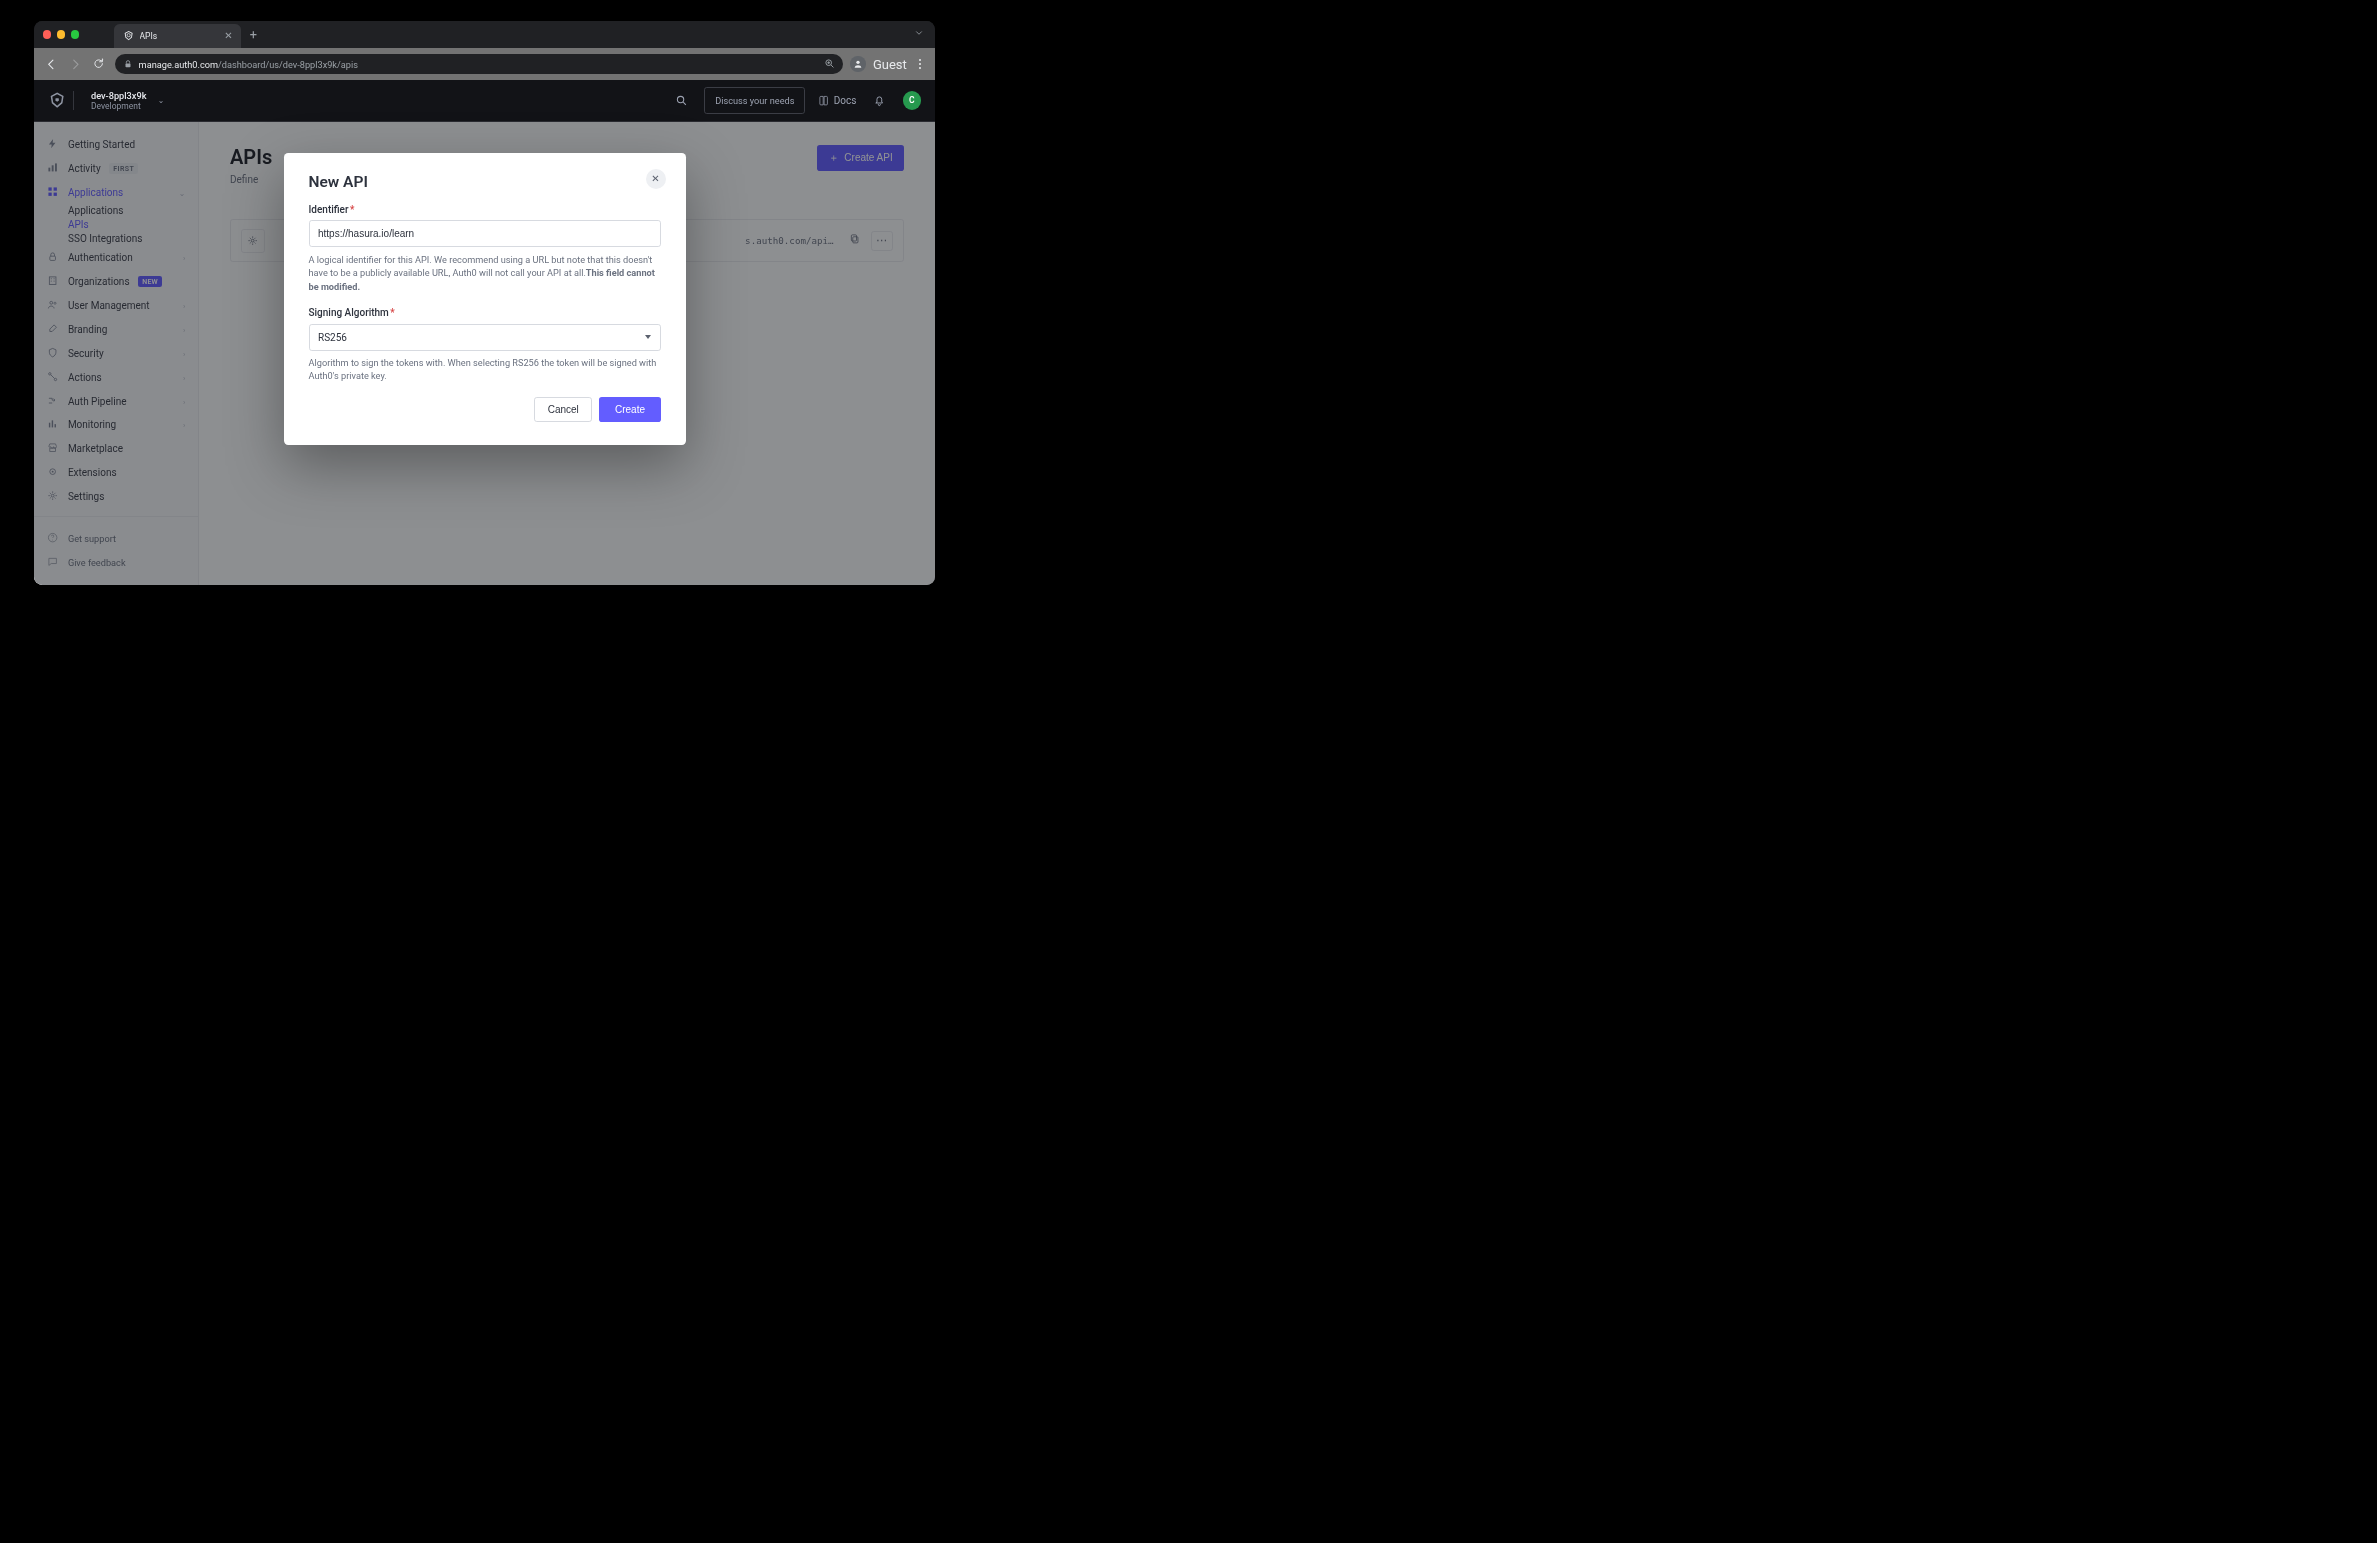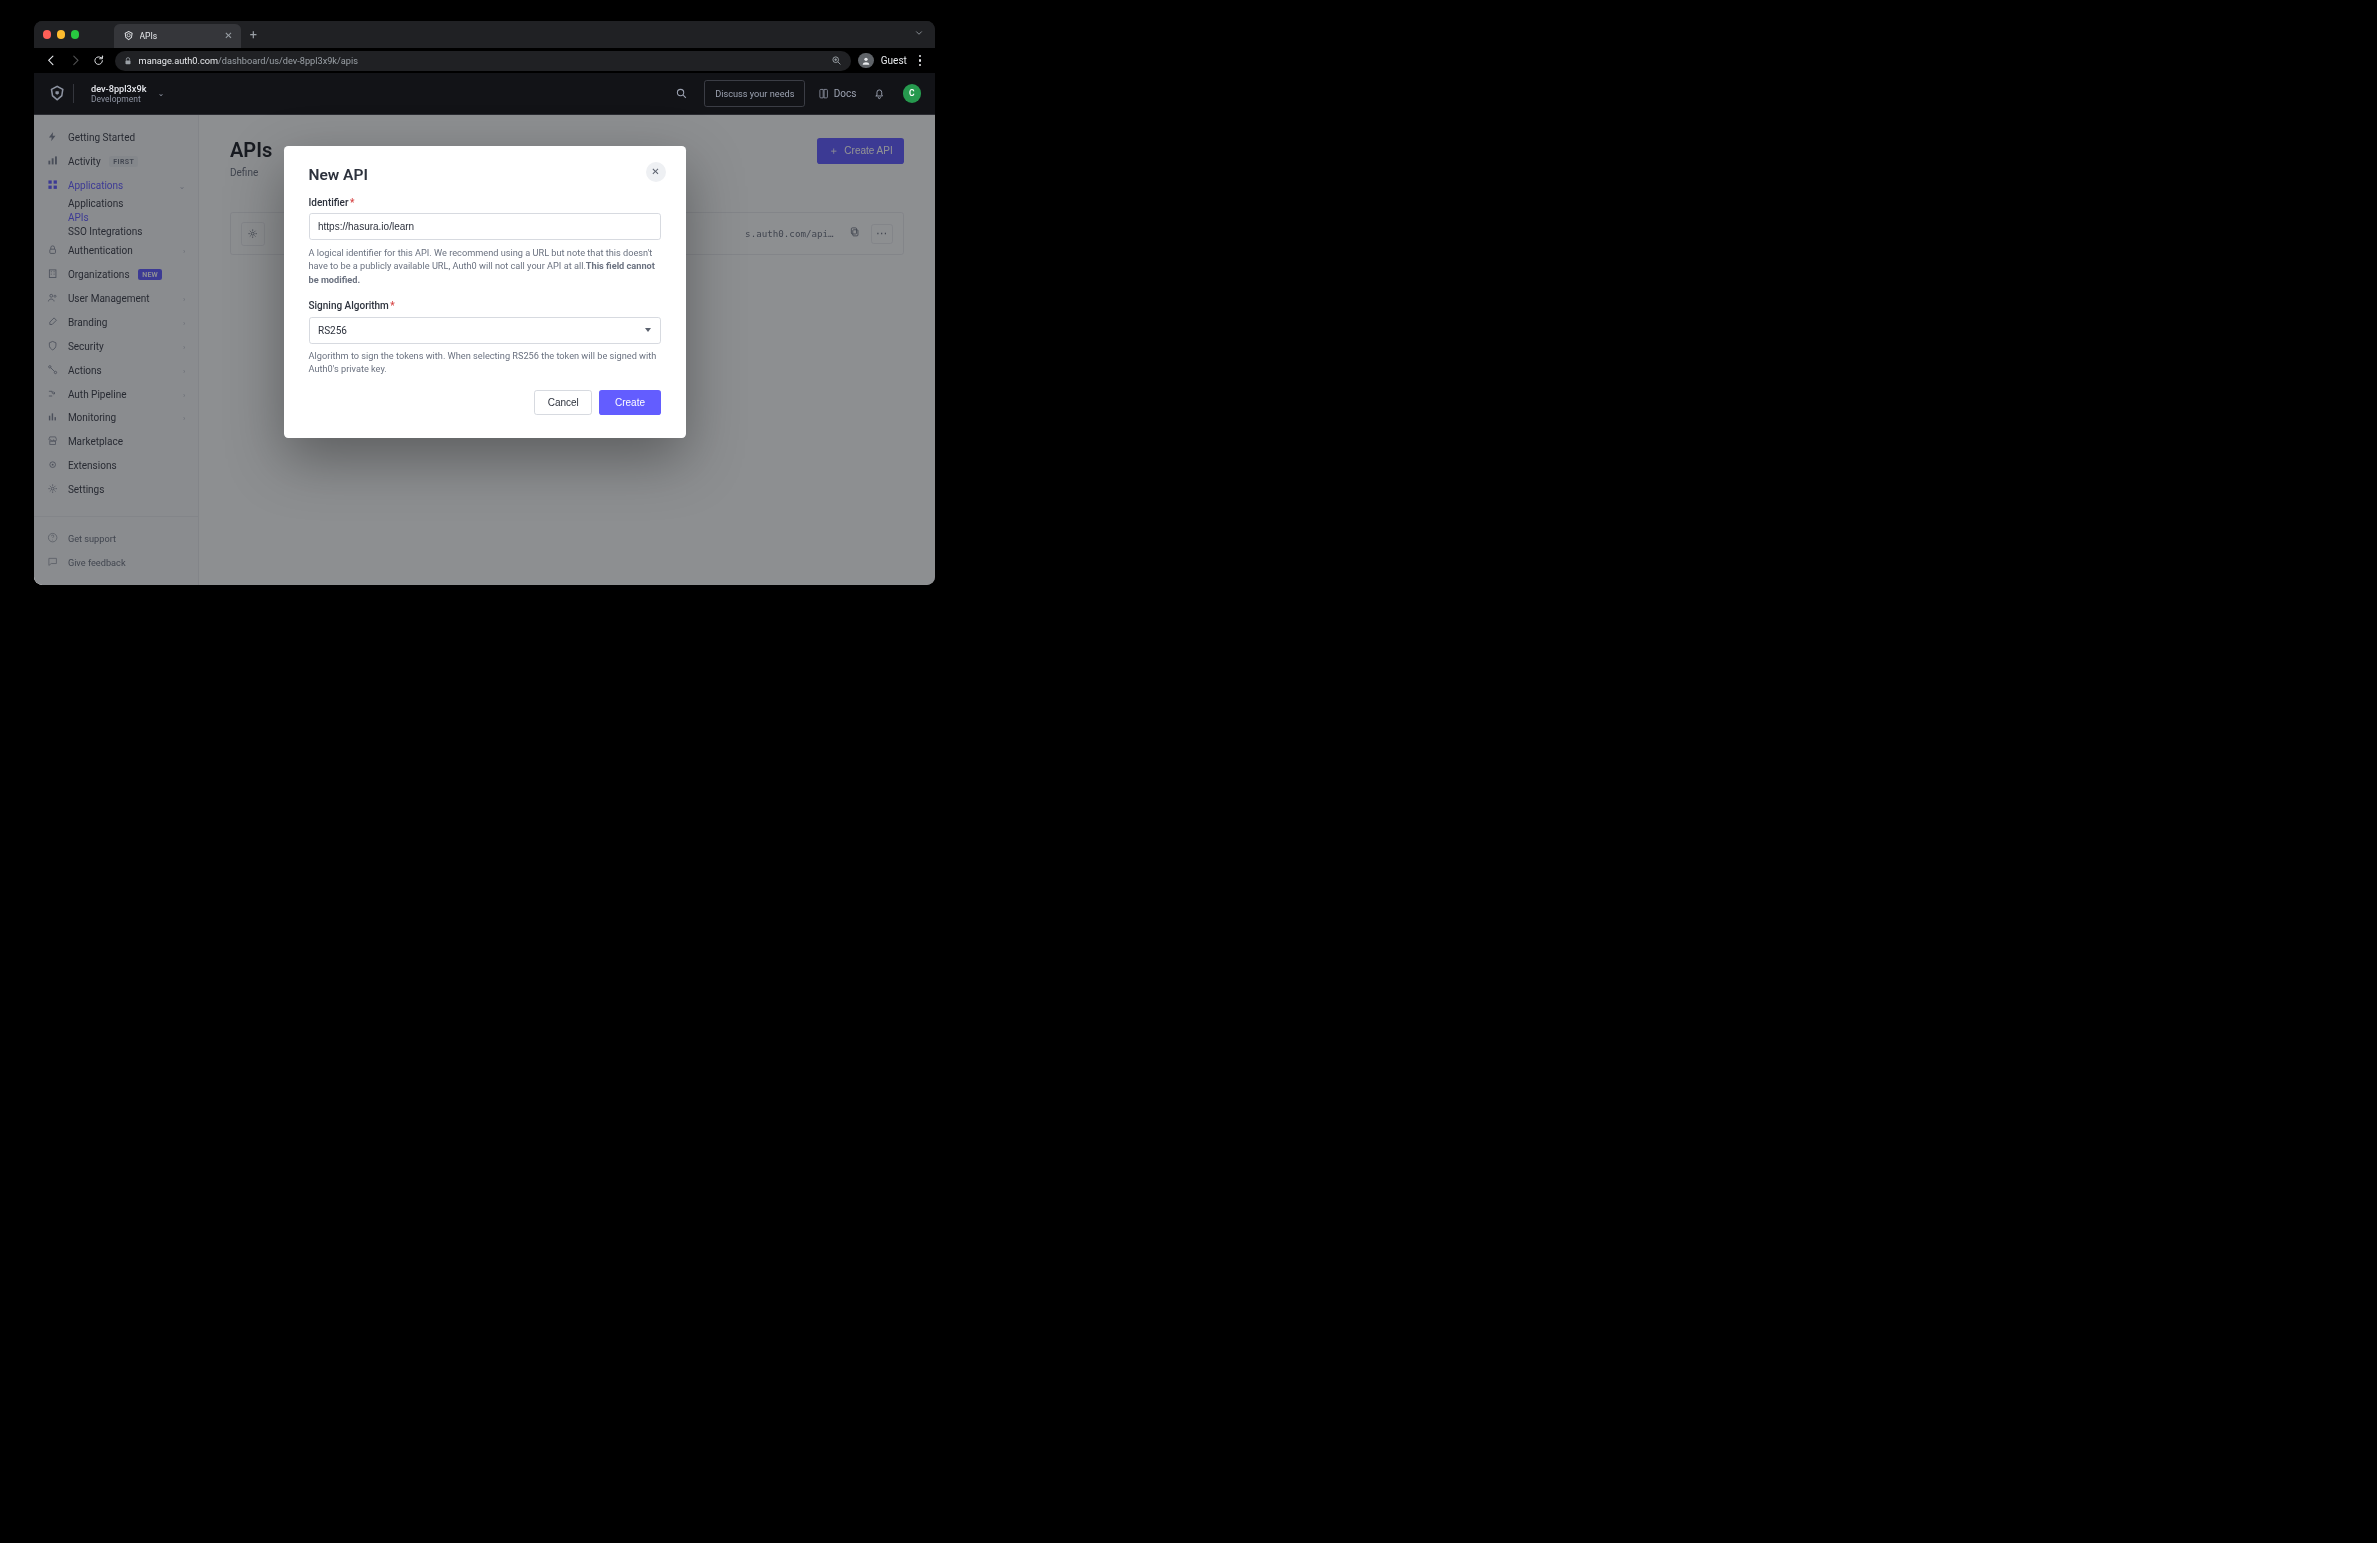--- a/index.html
+++ b/index.html
@@ -45,34 +45,34 @@
     width:11.3px;height:11.3px;border-radius:50%;
     display:flex;align-items:center;justify-content:center;
   }
   .tab-favicon svg{width:11.3px;height:11.3px;}
   .tab-title { flex:1; white-space:nowrap; overflow:hidden; text-overflow:ellipsis; }
   .tab-close { font-size:10px; color:#9aa0a6; cursor:pointer; }
   .new-tab { color:#9aa0a6; font-size:12.7px; padding:0 8.5px; cursor:pointer; }
   .tab-strip-right { margin-left:auto; padding-right:11.3px; color:#9aa0a6; }
   
   .omnibox-row {
-    height: 25px; background:#000000;
+    height: 32px; background:#737373;
     display:flex; align-items:center; gap:7px; padding:0 8.5px;
   }
   .nav-btn { width:17px;height:17px;display:flex;align-items:center;justify-content:center;color:#9aa0a6;cursor:pointer; }
   .nav-btn.disabled { opacity:.35; }
   .addr {
     flex:1; height:20px; background:#202124; border-radius:10px;
     display:flex; align-items:center; padding:0 8.5px; gap:5.6px;
     color:#9aa0a6; font-size:9.2px;
   }
   .addr .lock { width:10px;height:10px; }
   .addr .url { flex:1; white-space:nowrap; overflow:hidden; text-overflow:ellipsis; }
   .addr .url .host { color:#e8eaed; }
-  .right-cluster { display:flex; align-items:center; gap:7px; color:#e8eaed; font-size:10px; }
+  .right-cluster { display:flex; align-items:center; gap:7px; color:#e8eaed; font-size:13px; }
   .avatar-small { width:15.5px;height:15.5px;border-radius:50%;background:#5f6368;display:flex;align-items:center;justify-content:center; }
   .kebab { width:12.7px; display:flex; flex-direction:column; gap:2.1px; align-items:center; }
   .kebab span{width:2.1px;height:2.1px;border-radius:50%;background:#e8eaed;}
   
   .app {
     flex:1; display:flex; flex-direction:column; background:#f8f9fa; position:relative;
     overflow:hidden;
   }
   .topbar {
     height:42px; background:#121317; color:#bfc2cb;

